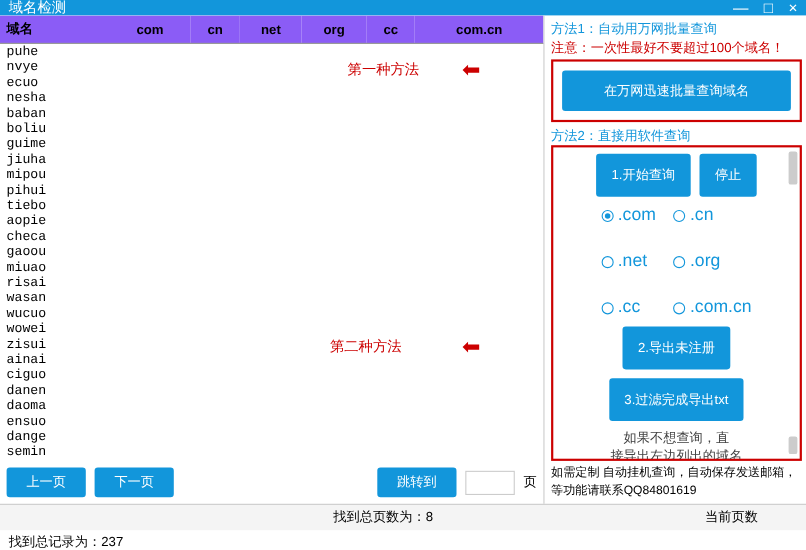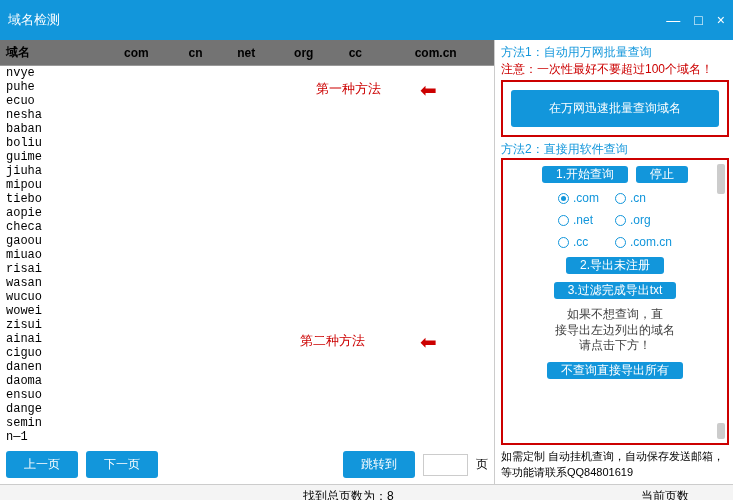--- a/index.html
+++ b/index.html
@@ -1,52 +1,52 @@
 <!DOCTYPE html>
 <html><head>
 <meta charset="utf-8">
 <style>
 * { margin: 0; padding: 0; box-sizing: border-box; font-family: "Microsoft YaHei", SimSun, sans-serif; }
 body { width: 733px; height: 500px; background: #fff; font-size: 12px; overflow: hidden; }
 
-.titlebar { background: #1296db; color: #fff; height: 40px; display: flex; align-items: center; padding: 0 8px; }
+.titlebar { background: #1296db; color: #fff; height: 14px; display: flex; align-items: center; padding: 0 8px; }
 .titlebar-title { flex: 1; font-size: 13px; }
 .titlebar-btns { display: flex; gap: 14px; font-size: 14px; }
 .titlebar-btns span { cursor: pointer; }
 
 .main { display: flex; height: 444px; }
 
 .left { width: 495px; display: flex; flex-direction: column; border-right: 1px solid #ccc; }
 .table-wrap { flex: 1; overflow: hidden; position: relative; }
 table { width: 100%; border-collapse: collapse; }
-th { font-size: 12px; font-weight: bold; text-align: center; padding: 4px 2px; border-bottom: 1px solid #999; background: #737373; margin-top: 43px; }
+th { font-size: 12px; font-weight: bold; text-align: center; padding: 4px 2px; border-bottom: 1px solid #999; background: #8b5cf6; margin-top: 43px; }
 th:first-child { text-align: left; padding-left: 6px; width: 100px; }
 td { font-size: 12px; font-family: "Courier New", monospace; padding: 0px 2px; }
 td:first-child { padding-left: 6px; }
 
 .annot { position: absolute; color: #c00; font-size: 13px; z-index: 5; }
 .arrow { color: #c00; font-size: 20px; line-height: 1; }
 
 .pager { display: flex; align-items: center; padding: 6px; gap: 8px; }
 .btn-blue { background: #1296db; color: #fff; border: none; padding: 5px 18px; border-radius: 3px; font-size: 12px; cursor: pointer; }
 .page-num { border: 1px solid #ccc; width: 45px; padding: 3px; font-size: 12px; }
 
 .right { flex: 1; display: flex; flex-direction: column; padding: 4px 4px 0 6px; position: relative; }
 .method1-label { color: #1296db; font-size: 12px; }
 .method1-note { color: #c00; font-size: 12px; }
 .box1 { border: 2px solid #c00; padding: 8px; margin: 2px 0 4px 0; }
 .big-btn { width: 100%; background: #1296db; color: #fff; border: none; padding: 10px 4px; border-radius: 3px; font-size: 12px; cursor: pointer; }
 .method2-label { color: #1296db; font-size: 12px; }
 .box2 { border: 2px solid #c00; padding: 6px; flex: 1; overflow-y: auto; display: flex; flex-direction: column; gap: 8px; align-items: center; position: relative; }
 .btn-row { display: flex; gap: 8px; }
-.tlds { display: grid; grid-template-columns: auto auto; gap: 8px 16px; color: #1296db; font-size: 12px; }
+.tlds { display: grid; grid-template-columns: auto auto; gap: 24px 16px; color: #1296db; font-size: 16px; }
 .tld-item { display: flex; align-items: center; gap: 4px; }
 .radio { width: 11px; height: 11px; border: 1.5px solid #1296db; border-radius: 50%; display: inline-flex; align-items: center; justify-content: center; }
 .radio.sel::after { content: ""; width: 5px; height: 5px; background: #1296db; border-radius: 50%; }
-.box2-btn { background: #1296db; color: #fff; border: none; padding: 0 14px; border-radius: 3px; font-size: 12px; cursor: pointer; }
+.box2-btn { background: #1296db; color: #fff; border: none; padding: 11px 14px; border-radius: 3px; font-size: 12px; cursor: pointer; }
 .tip { font-size: 12px; color: #404040; text-align: center; line-height: 1.3; }
 .footer-note { font-size: 11px; color: #000; padding: 4px 0; line-height: 1.4; }
 .scroll-handle { position: absolute; right: 2px; width: 8px; background: #ccc; border-radius: 2px; }
 
 .statusbar { height: 24px; border-top: 1px solid #ccc; display: flex; align-items: center; font-size: 12px; background: #f4f4f4; }
 .statusbar > div { padding: 0 8px; }
 .stat-l { width: 295px; margin-top: 43px; }
 .stat-m { flex: 1; }
 .stat-r { width: 100px; }
 </style>
@@ -72,38 +72,38 @@
               <th>com</th>
               <th>cn</th>
               <th>net</th>
               <th>org</th>
               <th>cc</th>
               <th>com.cn</th>
             </tr>
           </thead>
         <tbody id="tbody">
             <tr>
+              <td>puhe</td>
+              <td></td>
+              <td></td>
+              <td></td>
+              <td></td>
+              <td></td>
+              <td></td>
+            </tr>
+            <tr>
               <td>nvye</td>
               <td></td>
               <td></td>
               <td></td>
               <td></td>
               <td></td>
               <td></td>
             </tr>
             <tr>
-              <td>puhe</td>
-              <td></td>
-              <td></td>
-              <td></td>
-              <td></td>
-              <td></td>
-              <td></td>
-            </tr>
-            <tr>
               <td>ecuo</td>
               <td></td>
               <td></td>
               <td></td>
               <td></td>
               <td></td>
               <td></td>
             </tr>
             <tr>
               <td>nesha</td>
@@ -145,20 +145,29 @@
               <td>jiuha</td>
               <td></td>
               <td></td>
               <td></td>
               <td></td>
               <td></td>
               <td></td>
             </tr>
             <tr>
               <td>mipou</td>
+              <td></td>
+              <td></td>
+              <td></td>
+              <td></td>
+              <td></td>
+              <td></td>
+            </tr>
+            <tr>
+              <td>pihui</td>
               <td></td>
               <td></td>
               <td></td>
               <td></td>
               <td></td>
               <td></td>
             </tr>
             <tr>
               <td>tiebo</td>
               <td></td>

